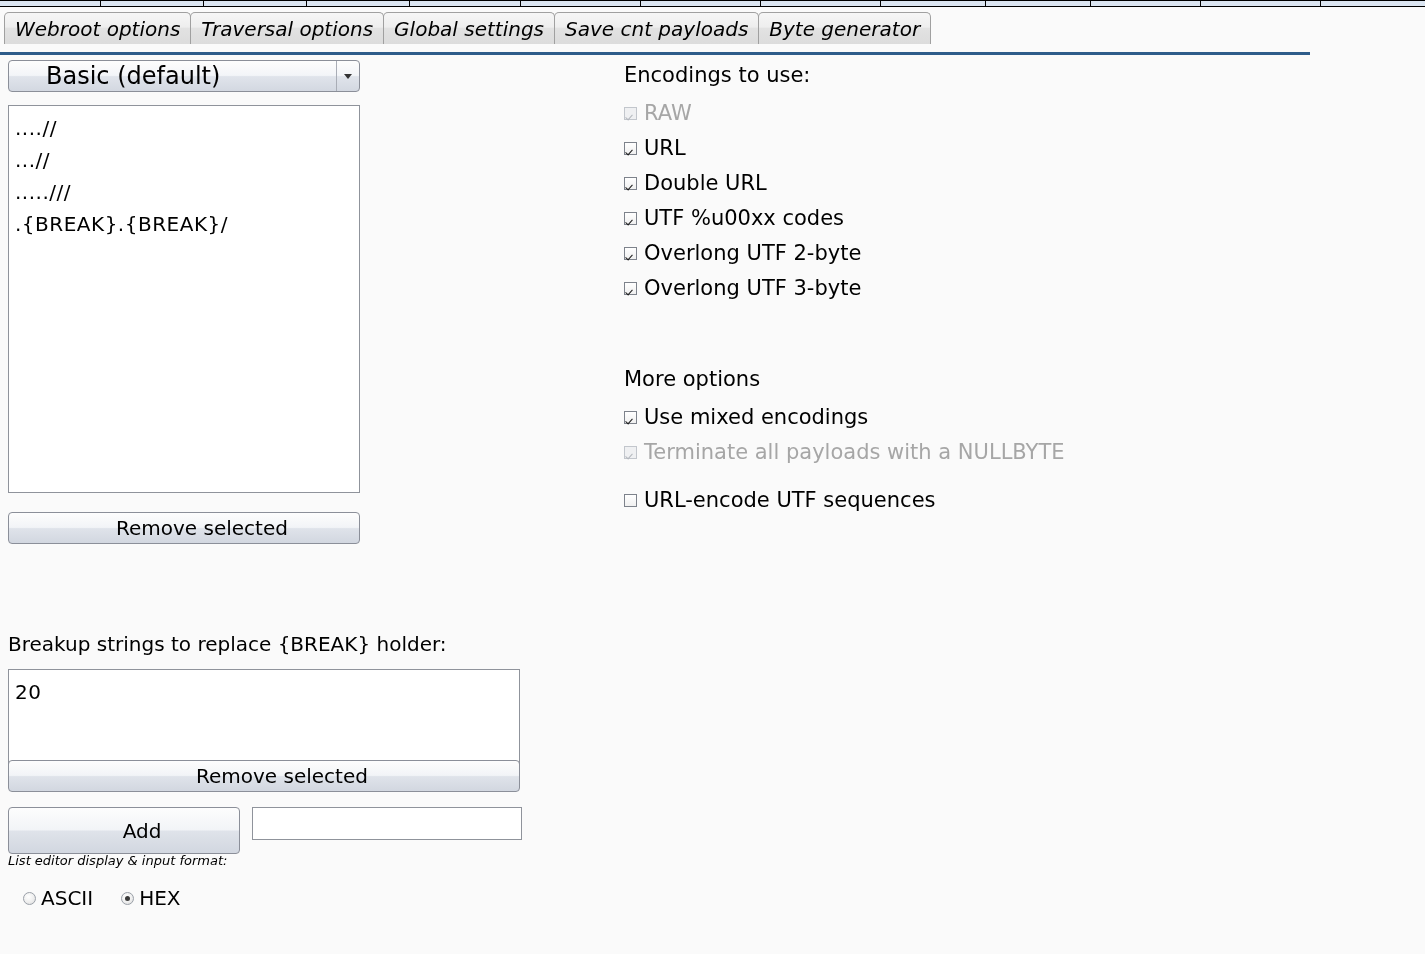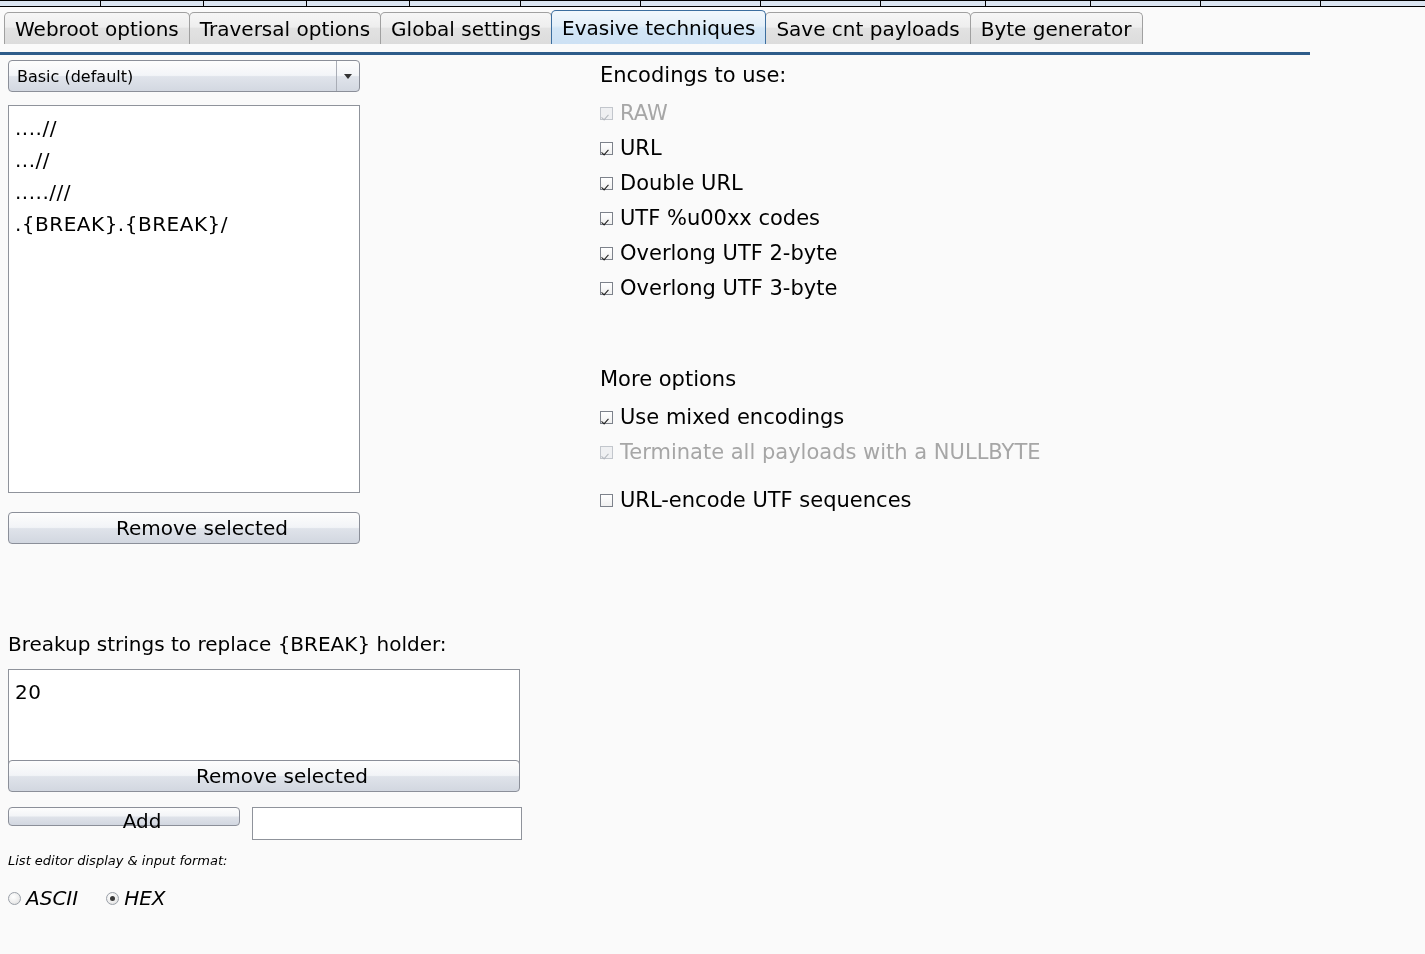--- a/index.html
+++ b/index.html
@@ -34,20 +34,21 @@
     width: 1px;
     background: #000;
   }
 
   
   #tabbar {
     position: absolute;
     left: 0; top: 10px;
     height: 35px;
     width: 1425px;
+    font-style: italic;
   }
   #tabs-row {
     position: absolute;
     left: 4px; top: 0;
     display: flex;
     align-items: flex-end;
     height: 34px;
   }
   .tab {
     position: relative;
@@ -125,23 +126,24 @@
     background: linear-gradient(to bottom, #fdfdfd 0%, #f3f5f8 48%, #e0e4eb 52%, #d3d8e1 100%);
     border: 1px solid #8b8f99;
     border-radius: 4px;
     box-sizing: border-box;
     display: flex;
     align-items: center;
   }
   #profile-combo .combo-text {
     flex: 1;
     padding-left: 8px;
-    font-size: 16px;
-    color: #000;
-    white-space: nowrap;
+    font-size: 24px;
+    color: #000;
+    white-space: nowrap;
+    margin-left: 29px;
   }
   #profile-combo .combo-arrow {
     width: 22px;
     height: 30px;
     border-left: 1px solid #a9adb6;
     display: flex;
     align-items: center;
     justify-content: center;
   }
   #profile-combo .combo-arrow .caret {
@@ -174,41 +176,40 @@
     width: 512px; height: 104px;
   }
   #remove-selected-bottom {
     position: absolute;
     left: 8px; top: 760px;
     width: 512px; height: 32px;
   }
   #add-button {
     position: absolute;
     left: 8px; top: 807px;
-    width: 232px; height: 19px;
+    width: 232px; height: 47px;
   }
   #add-input {
     position: absolute;
     left: 252px; top: 807px;
     width: 270px; height: 33px;
     padding: 0 5px;
   }
   #format-label {
     position: absolute;
     left: 8px; top: 853px;
     font-size: 13px;
     white-space: nowrap;
     font-style: italic;
   }
   #format-radios {
     position: absolute;
-    left: 8px; top: 886px;
+    left: 23px; top: 886px;
     display: flex;
     align-items: flex-start;
-    font-style: italic;
   }
 
   
   .radio-item {
     display: flex;
     align-items: center;
     margin-right: 28px;
     font-size: 20px;
     white-space: nowrap;
   }
@@ -227,21 +228,21 @@
     position: absolute;
     left: 3px; top: 3px;
     width: 5px; height: 5px;
     border-radius: 50%;
     background: #3a3a3a;
   }
 
   
   #right-col {
     position: absolute;
-    left: 600px; top: 60px;
+    left: 624px; top: 60px;
     width: 760px;
   }
   .section-title {
     font-size: 21px;
     line-height: 30px;
     margin-bottom: 6px;
     white-space: nowrap;
   }
   .check-item {
     display: flex;
@@ -295,21 +296,20 @@
     <div class="divider" style="left: 1090px;"></div>
     <div class="divider" style="left: 1200px;"></div>
     <div class="divider" style="left: 1320px;"></div>
   </div>
 
 <div id="tabbar">
   <div id="tabs-row">
       <div class="tab">Webroot options</div>
       <div class="tab">Traversal options</div>
       <div class="tab">Global settings</div>
-      <div class="tab selected">Evasive techniques</div>
       <div class="tab">Save cnt payloads</div>
       <div class="tab">Byte generator</div>
     </div>
   <div id="tab-underline"></div>
 </div>
 
 <div id="profile-combo">
   <div class="combo-text">Basic (default)</div>
   <div class="combo-arrow">
     <span class="caret"></span>

